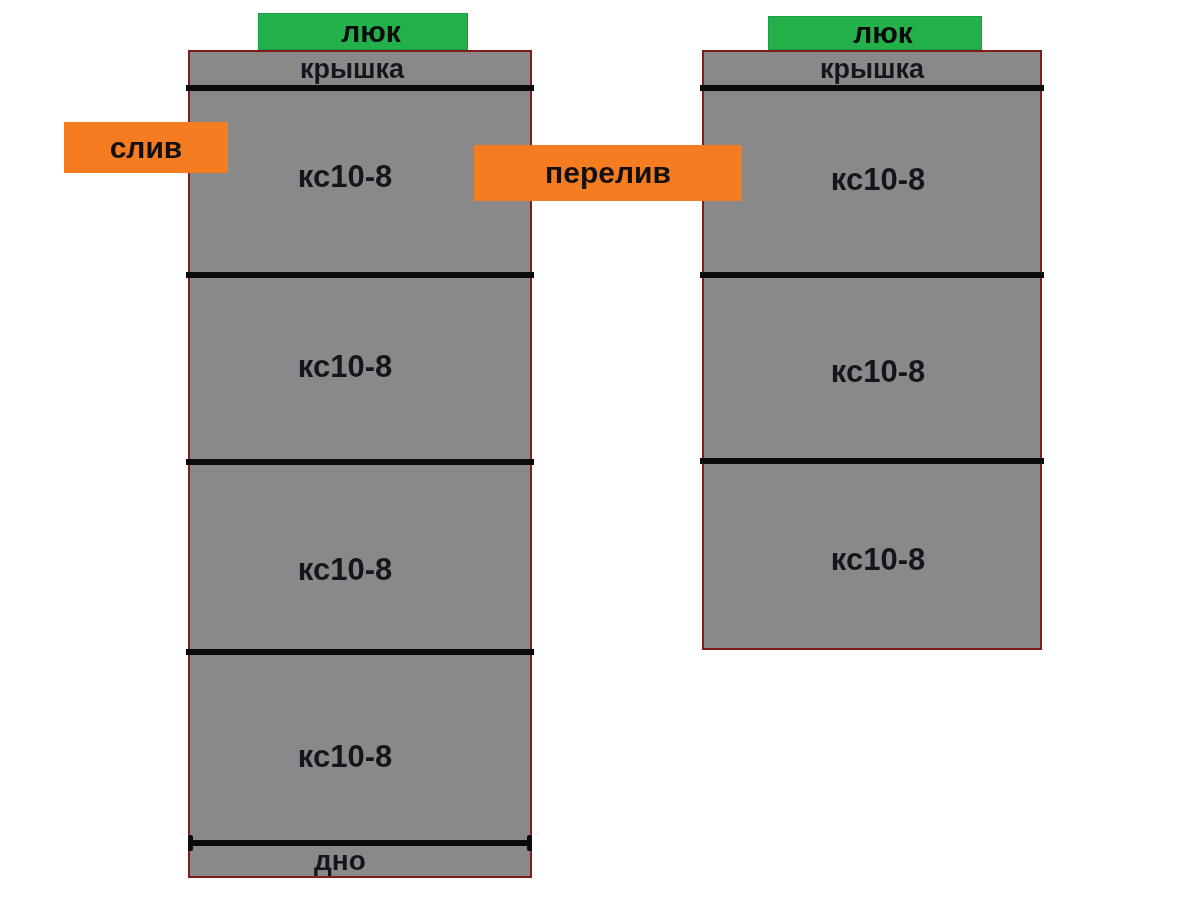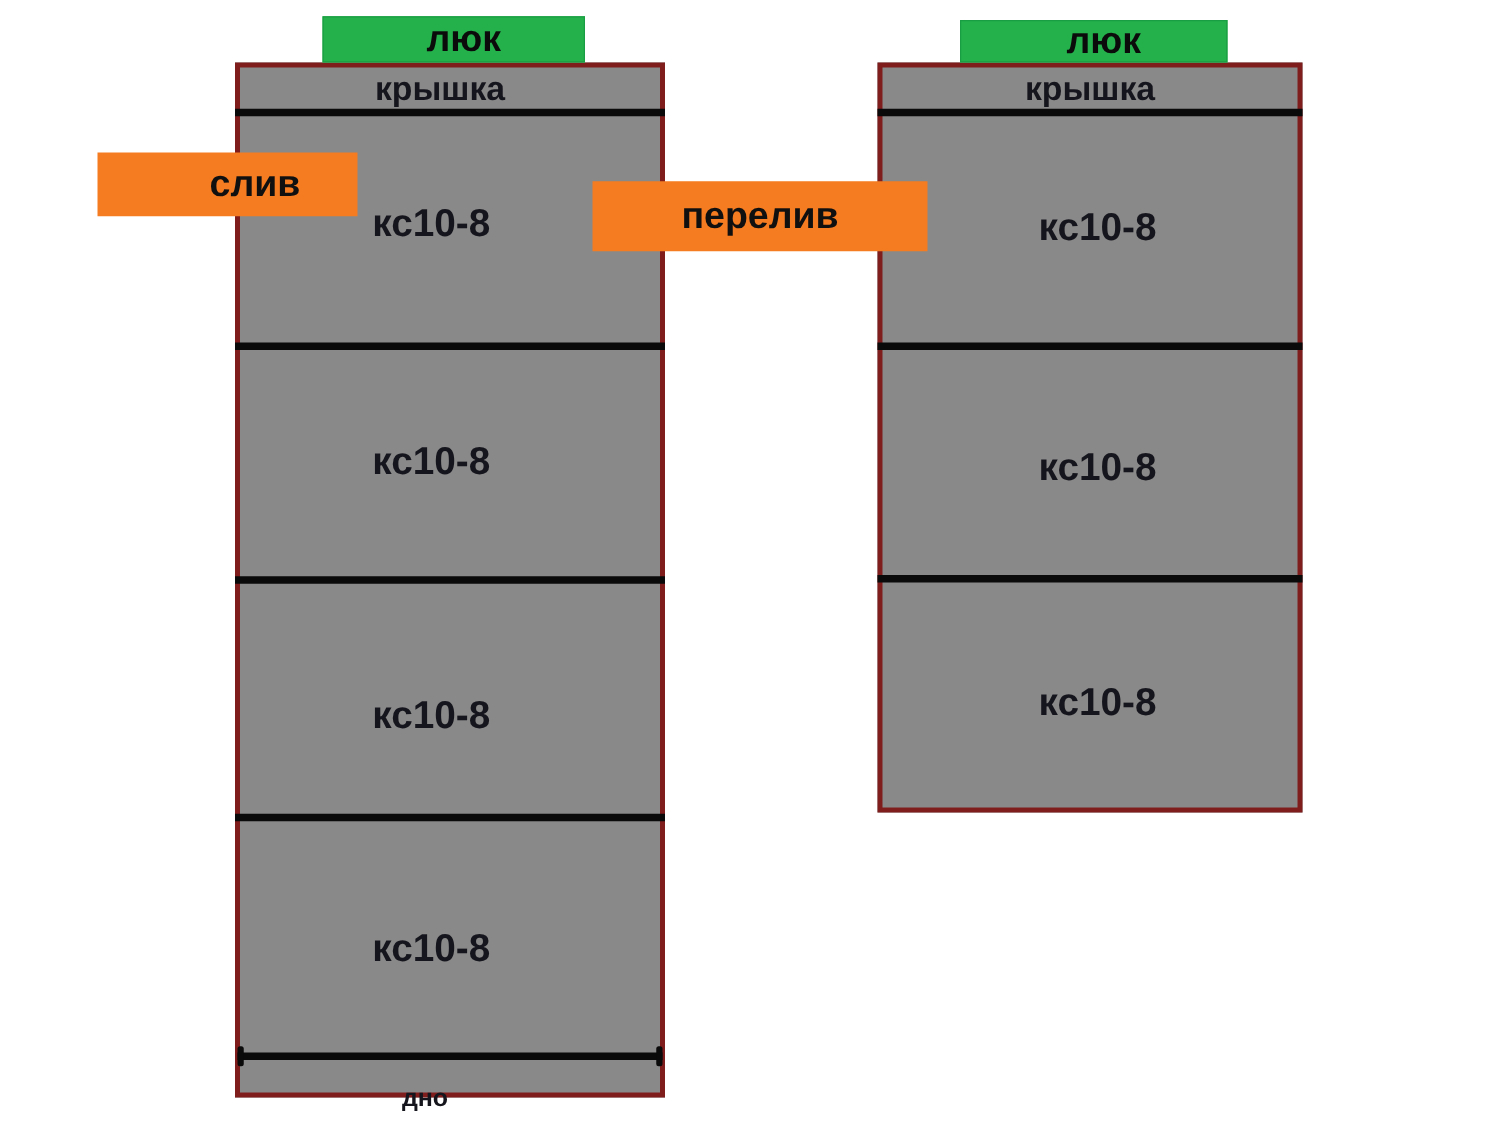--- a/index.html
+++ b/index.html
@@ -25,21 +25,21 @@
     align-items: center;
     justify-content: center;
     font-size: 30px;
     color: #0b0b0b;
     z-index: 2;
     padding-left: 16px;
   }
   .column {
     position: absolute;
     background: var(--concrete-gray, #898989);
-    border: 4px solid #7f1d1d;
+    border: 2px solid #7f1d1d;
     box-sizing: border-box;
     z-index: 1;
   }
   .cover-label {
     position: absolute;
     top: 2px;
     left: 0;
     width: 100%;
     text-align: center;
     font-size: 27px;
@@ -65,25 +65,24 @@
     margin-top: 20px;
   }
   .left-col .ring-label { transform: translateX(-15px); }
   .left-col .cover-label { transform: translateX(-8px); }
   .right-col .ring-label { transform: translateX(6px); }
   .bottom-label {
     position: absolute;
     left: 0;
     width: 100%;
     text-align: center;
-    font-size: 20px;
+    font-size: 28px;
     line-height: 30px;
     color: var(--text-dark, #15151d);
     transform: translateX(-20px);
-    margin-top: 16px;
   }
   .endcap {
     position: absolute;
     width: 5px;
     height: 16px;
     background: var(--line-black, #0a0a0a);
     border-radius: 2px;
   }
   .tag {
     position: absolute;
@@ -113,21 +112,21 @@
   
   .right-hatch  { left: 768px; top: 16px;  width: 214px; height: 34px; }
   .right-col    { left: 702px; top: 50px;  width: 340px; height: 600px; }
   .right-cover-line { top: 33px; }
   .r-div1 { top: 220px; }
   .r-div2 { top: 406px; }
   .r-r1 { top: 90px; }
   .r-r2 { top: 282px; }
   .r-r3 { top: 470px; }
   
-  .drain-tag    { left: 78px;  top: 122px; width: 164px; height: 51px; padding-left: 44px; }
+  .drain-tag    { left: 64px;  top: 122px; width: 164px; height: 51px; }
   .overflow-tag { left: 474px; top: 145px; width: 268px; height: 56px; }
 </style>
 </head>
 <body>
 
 <div class="canvas">
 
   <div class="hatch left-hatch">
     <span>люк</span>
   </div>

